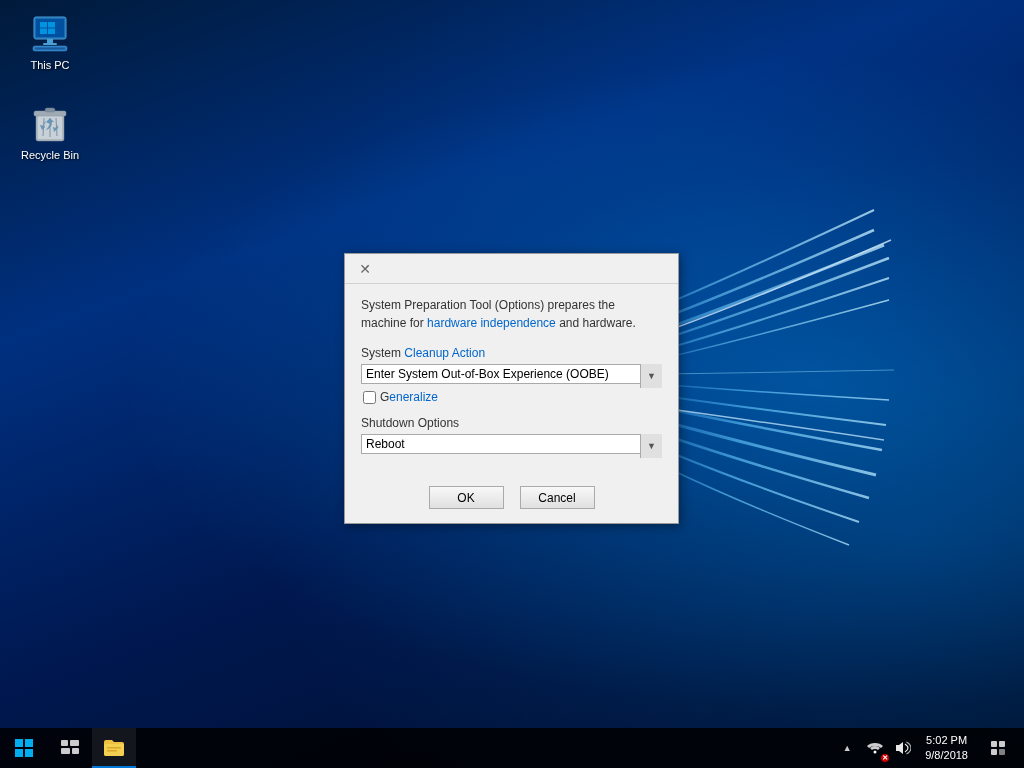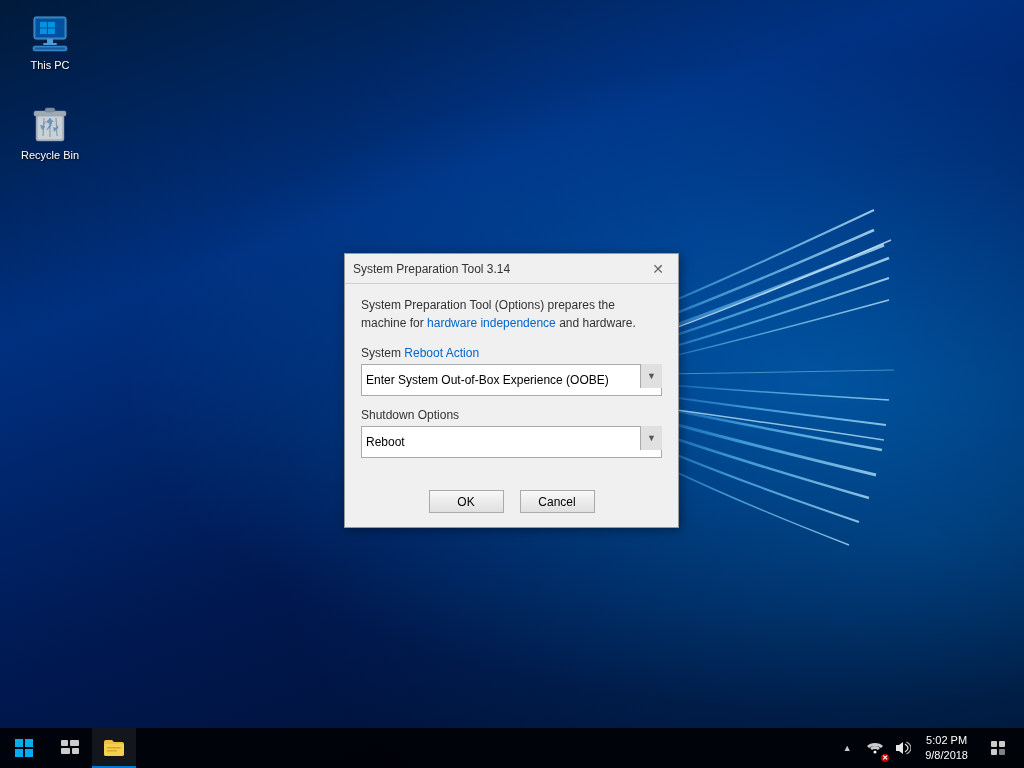--- a/index.html
+++ b/index.html
@@ -224,21 +224,21 @@
       color: #0066cc;
     }
 
     .select-wrapper {
       position: relative;
       width: 100%;
     }
 
     .select-wrapper select {
       width: 100%;
-      height: 32px;
+      height: 20px;
       border: 1px solid #aaa;
       background: white;
       font-size: 12px;
       padding: 0 24px 0 4px;
       appearance: none;
       -webkit-appearance: none;
       cursor: pointer;
     }
 
     .select-arrow {
@@ -397,39 +397,44 @@
         <line x1="12" y1="14" x2="11" y2="32" stroke="#8090a0" stroke-width="1"></line>
         <line x1="18" y1="14" x2="18" y2="33" stroke="#8090a0" stroke-width="1"></line>
         <line x1="24" y1="14" x2="25" y2="32" stroke="#8090a0" stroke-width="1"></line>
       </svg>
     </div>
     <div class="icon-label">Recycle Bin</div>
   </div>
 
   <div id="dialog">
     <div class="dialog-titlebar">
-      <span class="dialog-title">System Preparation Tool 3.14</span>
       <button class="dialog-close">✕</button>
     </div>
     <div class="dialog-body">
       <p class="dialog-description">
         <span>System Preparation Tool (Options) prepares the machine for </span><span class="highlight">hardware independence</span><span> and hardware.</span>
       </p>
 
       <div class="form-group">
         <label class="form-label">
-          <span>System </span><span class="highlight">Reboot Action</span>
+          <span>System </span><span class="highlight">Cleanup Action</span>
         </label>
         <div class="select-wrapper">
           <select>
             <option>Enter System Out-of-Box Experience (OOBE)</option>
             <option>Enter System Audit Mode</option>
             <option>Quit</option>
           </select>
           <div class="select-arrow">▼</div>
+        </div>
+        <div class="checkbox-row">
+          <input type="checkbox" id="generalize" style="">
+          <label for="generalize">
+            <span>G</span><span class="highlight">eneralize</span>
+          </label>
         </div>
       </div>
 
       <div class="form-group">
         <label class="form-label">Shutdown Options</label>
         <div class="select-wrapper">
           <select>
             <option>Reboot</option>
             <option>Shutdown</option>
             <option>Quit</option>

